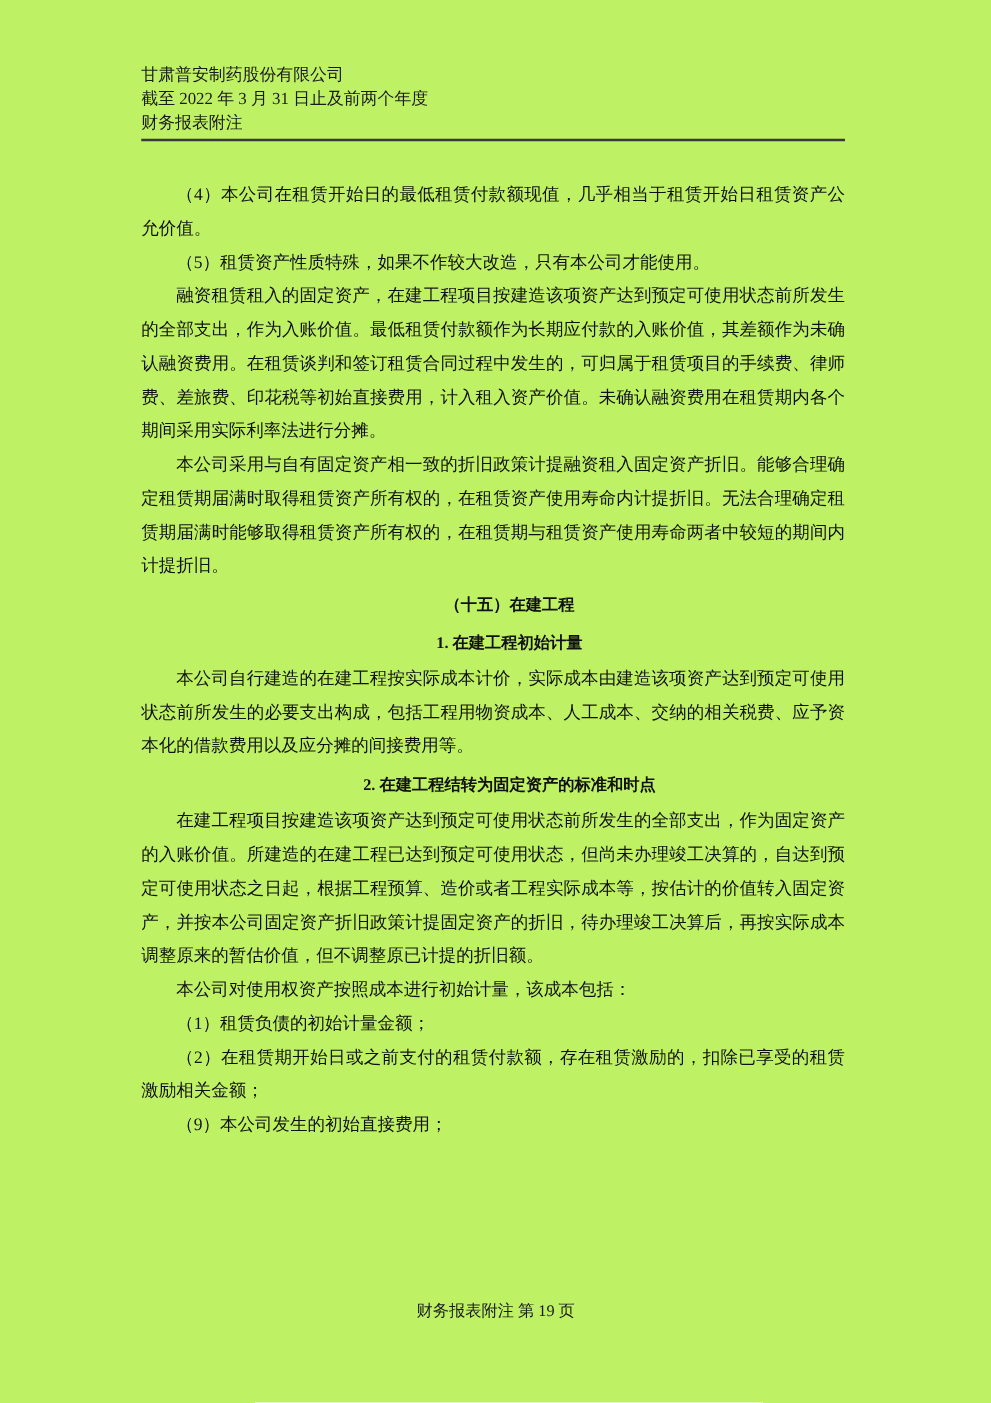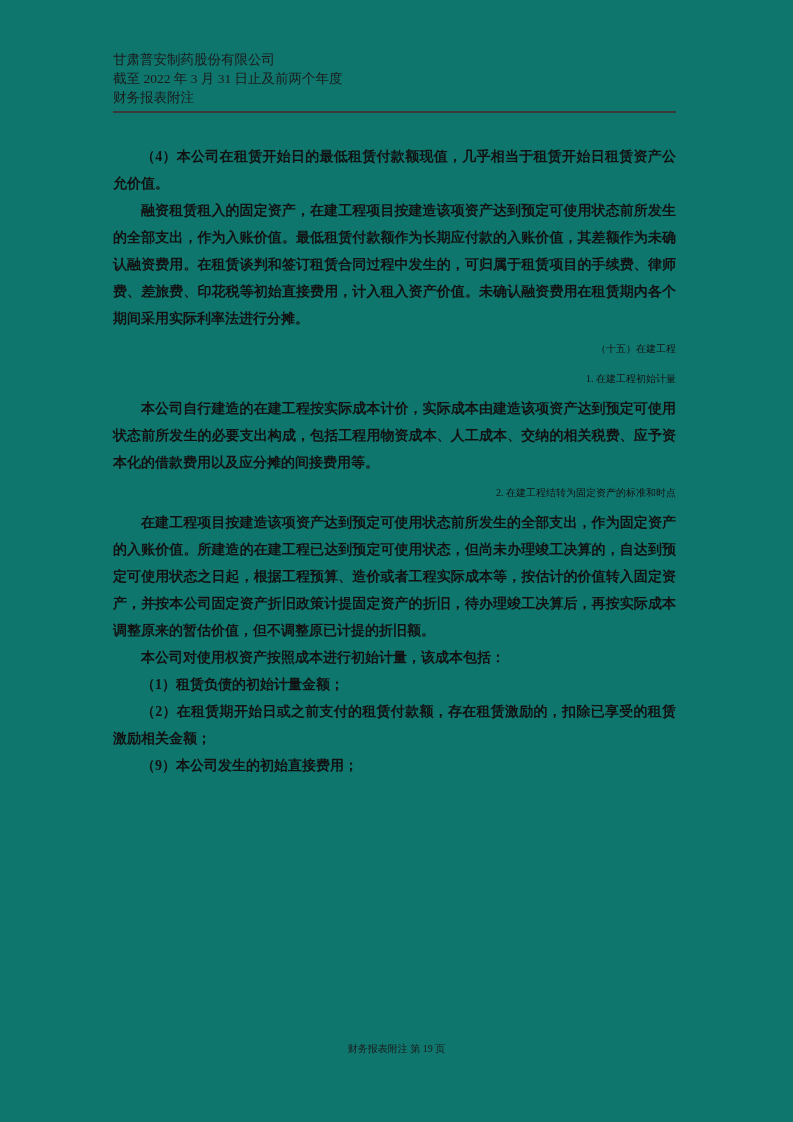--- a/index.html
+++ b/index.html
@@ -4,21 +4,21 @@
 <style>
   html, body {
     margin: 0;
     padding: 0;
     background: #ffffff;
   }
   .page {
     position: relative;
     width: 793px;
     height: 1122px;
-    background: #0f766e;
+    background: #bef264;
     font-family: "Liberation Serif", "DejaVu Serif", serif;
     color: #141414;
     overflow: hidden;
   }
   .content {
     position: absolute;
     left: 113px;
     top: 50px;
     width: 563px;
   }
@@ -39,58 +39,59 @@
     margin-top: 30px;
     font-size: 14px;
     line-height: 27px;
     text-align: justify;
     text-justify: inter-ideograph;
     color: #111111;
   }
   .para {
     margin: 0;
     text-indent: 2em;
-    font-weight: bold;
   }
   .heading {
     margin: 3px 0;
     text-indent: 2em;
-    font-weight: normal;
-    font-size: 10px;
+    font-weight: bold;
+    font-size: 13px;
     line-height: 27px;
-    text-align: right;
+    text-align: center;
   }
   .page-footer {
     position: absolute;
     top: 1040px;
     left: 0;
     width: 793px;
     text-align: center;
-    font-size: 10px;
+    font-size: 13px;
     line-height: 18px;
     color: #1a1a1a;
   }
 </style>
 </head>
 <body>
 
 <div class="page">
 
   <div class="content">
 
     <div class="doc-header">
       <div class="hline">甘肃普安制药股份有限公司</div>
       <div class="hline">截至 2022 年 3 月 31 日止及前两个年度</div>
       <div class="hline">财务报表附注</div>
       <div class="header-rule"></div>
     </div>
 
     <div class="doc-body">
       <p class="para">（4）本公司在租赁开始日的最低租赁付款额现值，几乎相当于租赁开始日租赁资产公允价值。</p>
+      <p class="para">（5）租赁资产性质特殊，如果不作较大改造，只有本公司才能使用。</p>
       <p class="para">融资租赁租入的固定资产，在建工程项目按建造该项资产达到预定可使用状态前所发生的全部支出，作为入账价值。最低租赁付款额作为长期应付款的入账价值，其差额作为未确认融资费用。在租赁谈判和签订租赁合同过程中发生的，可归属于租赁项目的手续费、律师费、差旅费、印花税等初始直接费用，计入租入资产价值。未确认融资费用在租赁期内各个期间采用实际利率法进行分摊。</p>
+      <p class="para">本公司采用与自有固定资产相一致的折旧政策计提融资租入固定资产折旧。能够合理确定租赁期届满时取得租赁资产所有权的，在租赁资产使用寿命内计提折旧。无法合理确定租赁期届满时能够取得租赁资产所有权的，在租赁期与租赁资产使用寿命两者中较短的期间内计提折旧。</p>
       <h3 class="heading">（十五）在建工程</h3>
       <h4 class="heading">1. 在建工程初始计量</h4>
       <p class="para">本公司自行建造的在建工程按实际成本计价，实际成本由建造该项资产达到预定可使用状态前所发生的必要支出构成，包括工程用物资成本、人工成本、交纳的相关税费、应予资本化的借款费用以及应分摊的间接费用等。</p>
       <h4 class="heading">2. 在建工程结转为固定资产的标准和时点</h4>
       <p class="para">在建工程项目按建造该项资产达到预定可使用状态前所发生的全部支出，作为固定资产的入账价值。所建造的在建工程已达到预定可使用状态，但尚未办理竣工决算的，自达到预定可使用状态之日起，根据工程预算、造价或者工程实际成本等，按估计的价值转入固定资产，并按本公司固定资产折旧政策计提固定资产的折旧，待办理竣工决算后，再按实际成本调整原来的暂估价值，但不调整原已计提的折旧额。</p>
       <p class="para">本公司对使用权资产按照成本进行初始计量，该成本包括：</p>
       <p class="para">（1）租赁负债的初始计量金额；</p>
       <p class="para">（2）在租赁期开始日或之前支付的租赁付款额，存在租赁激励的，扣除已享受的租赁激励相关金额；</p>
       <p class="para">（9）本公司发生的初始直接费用；</p>
     </div>

